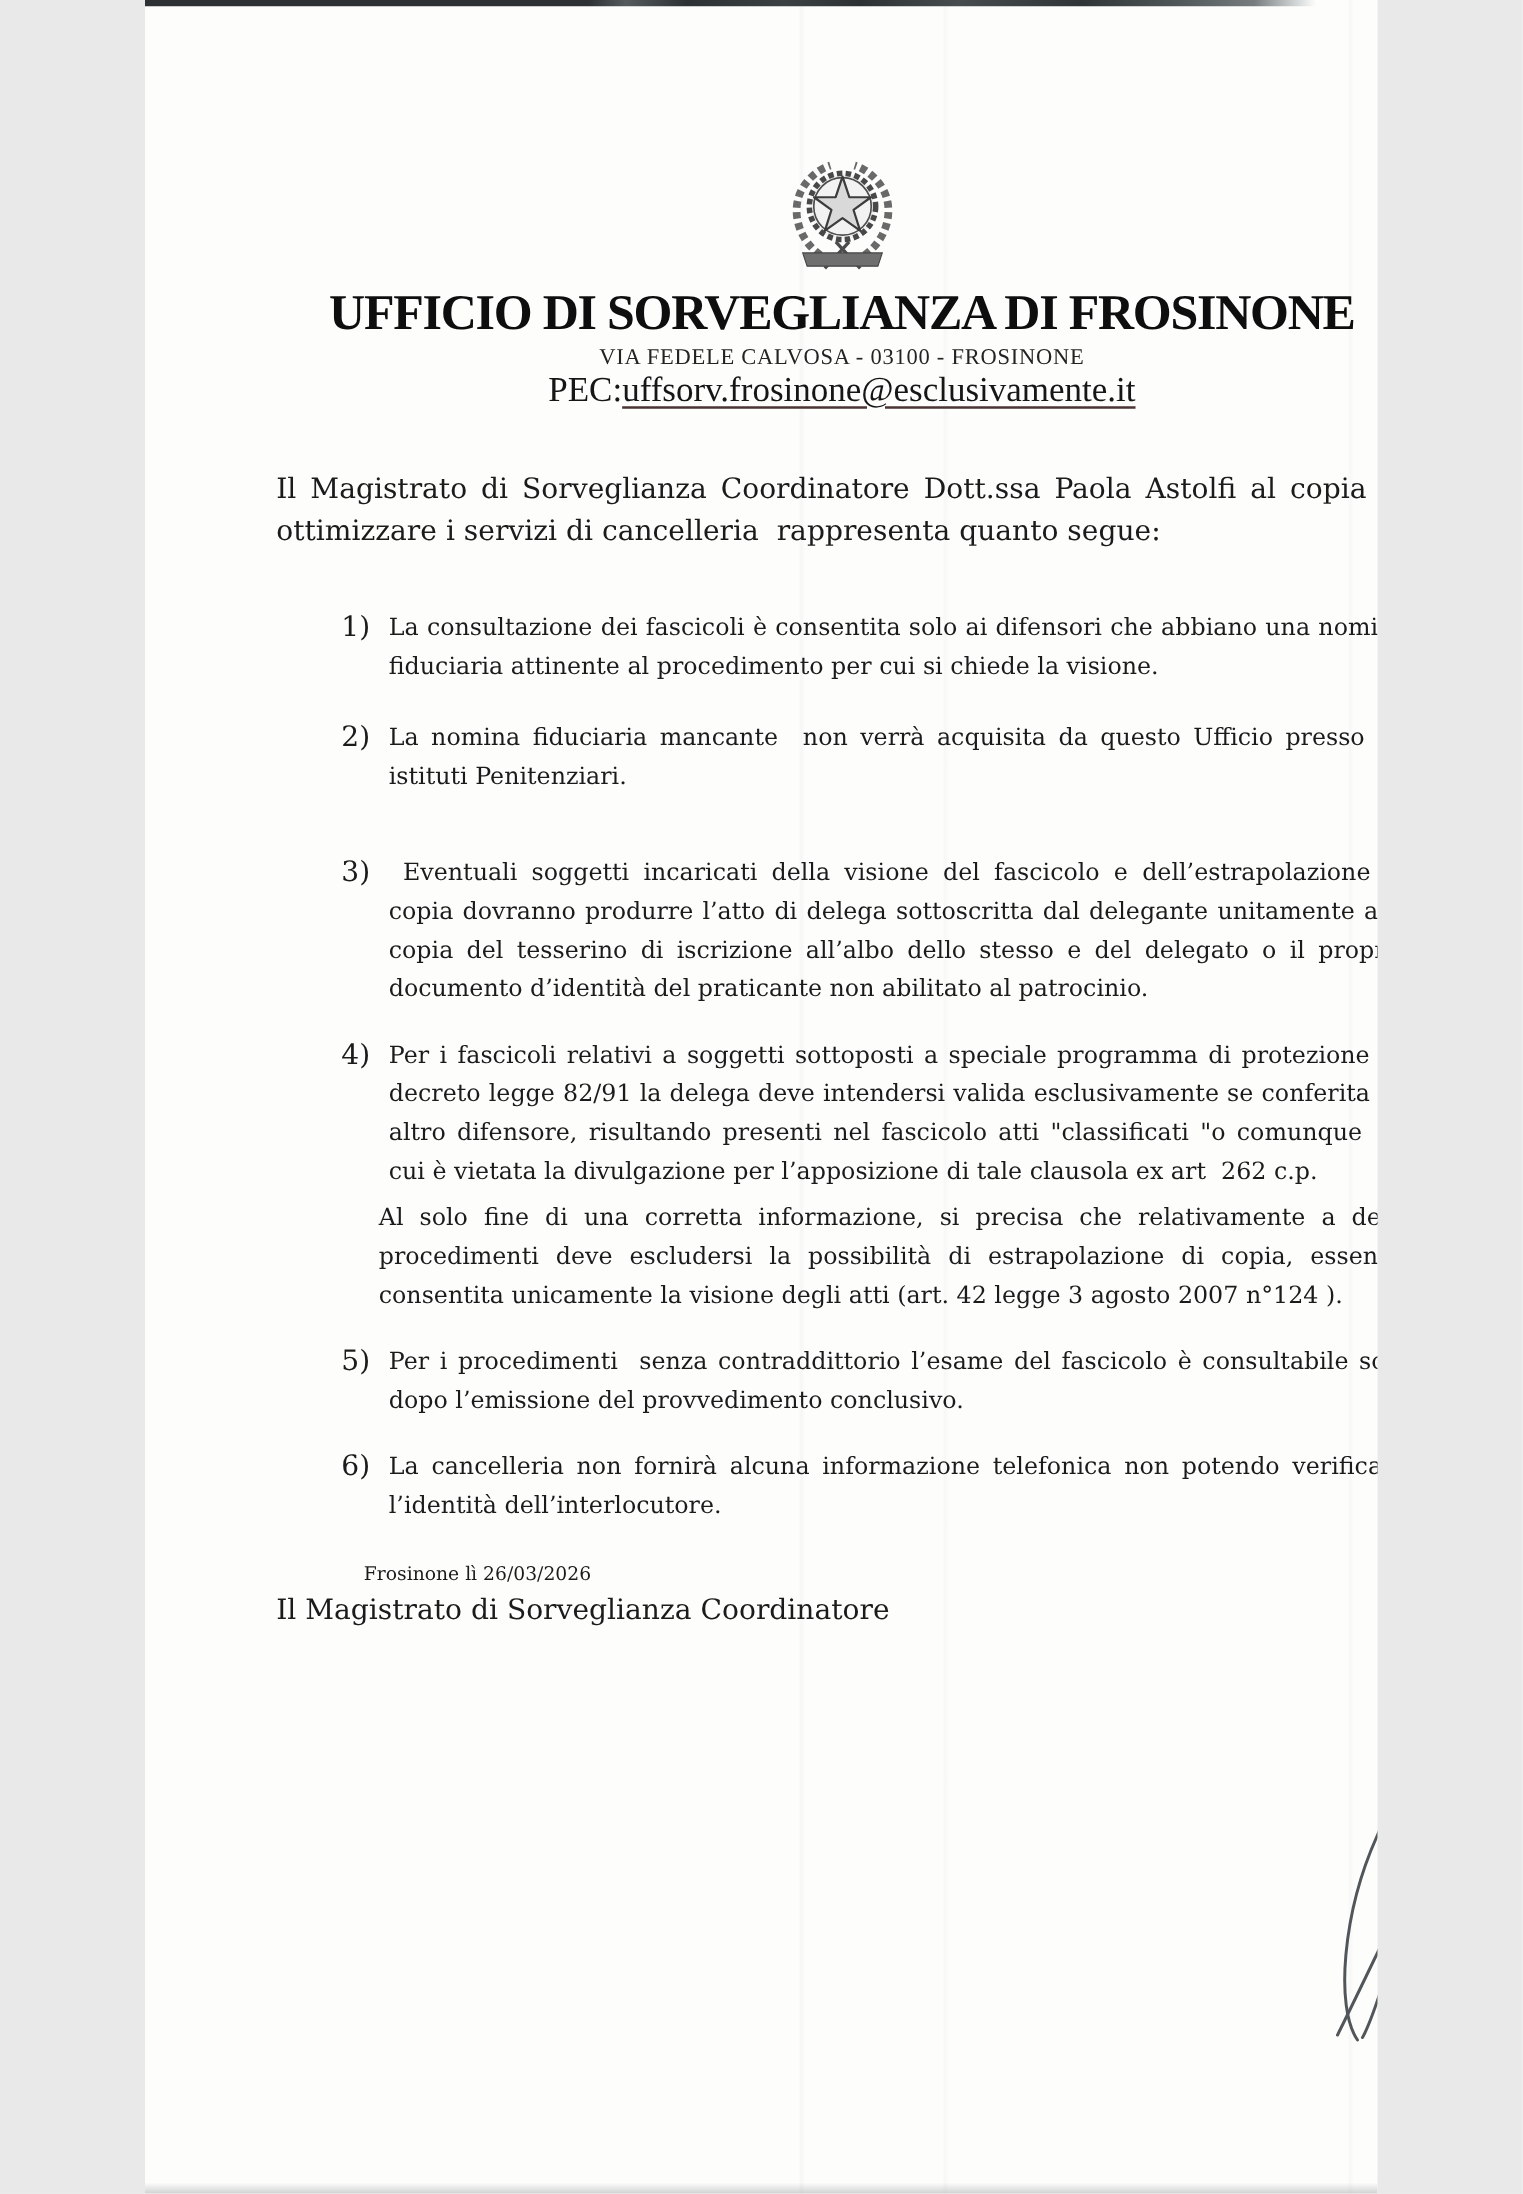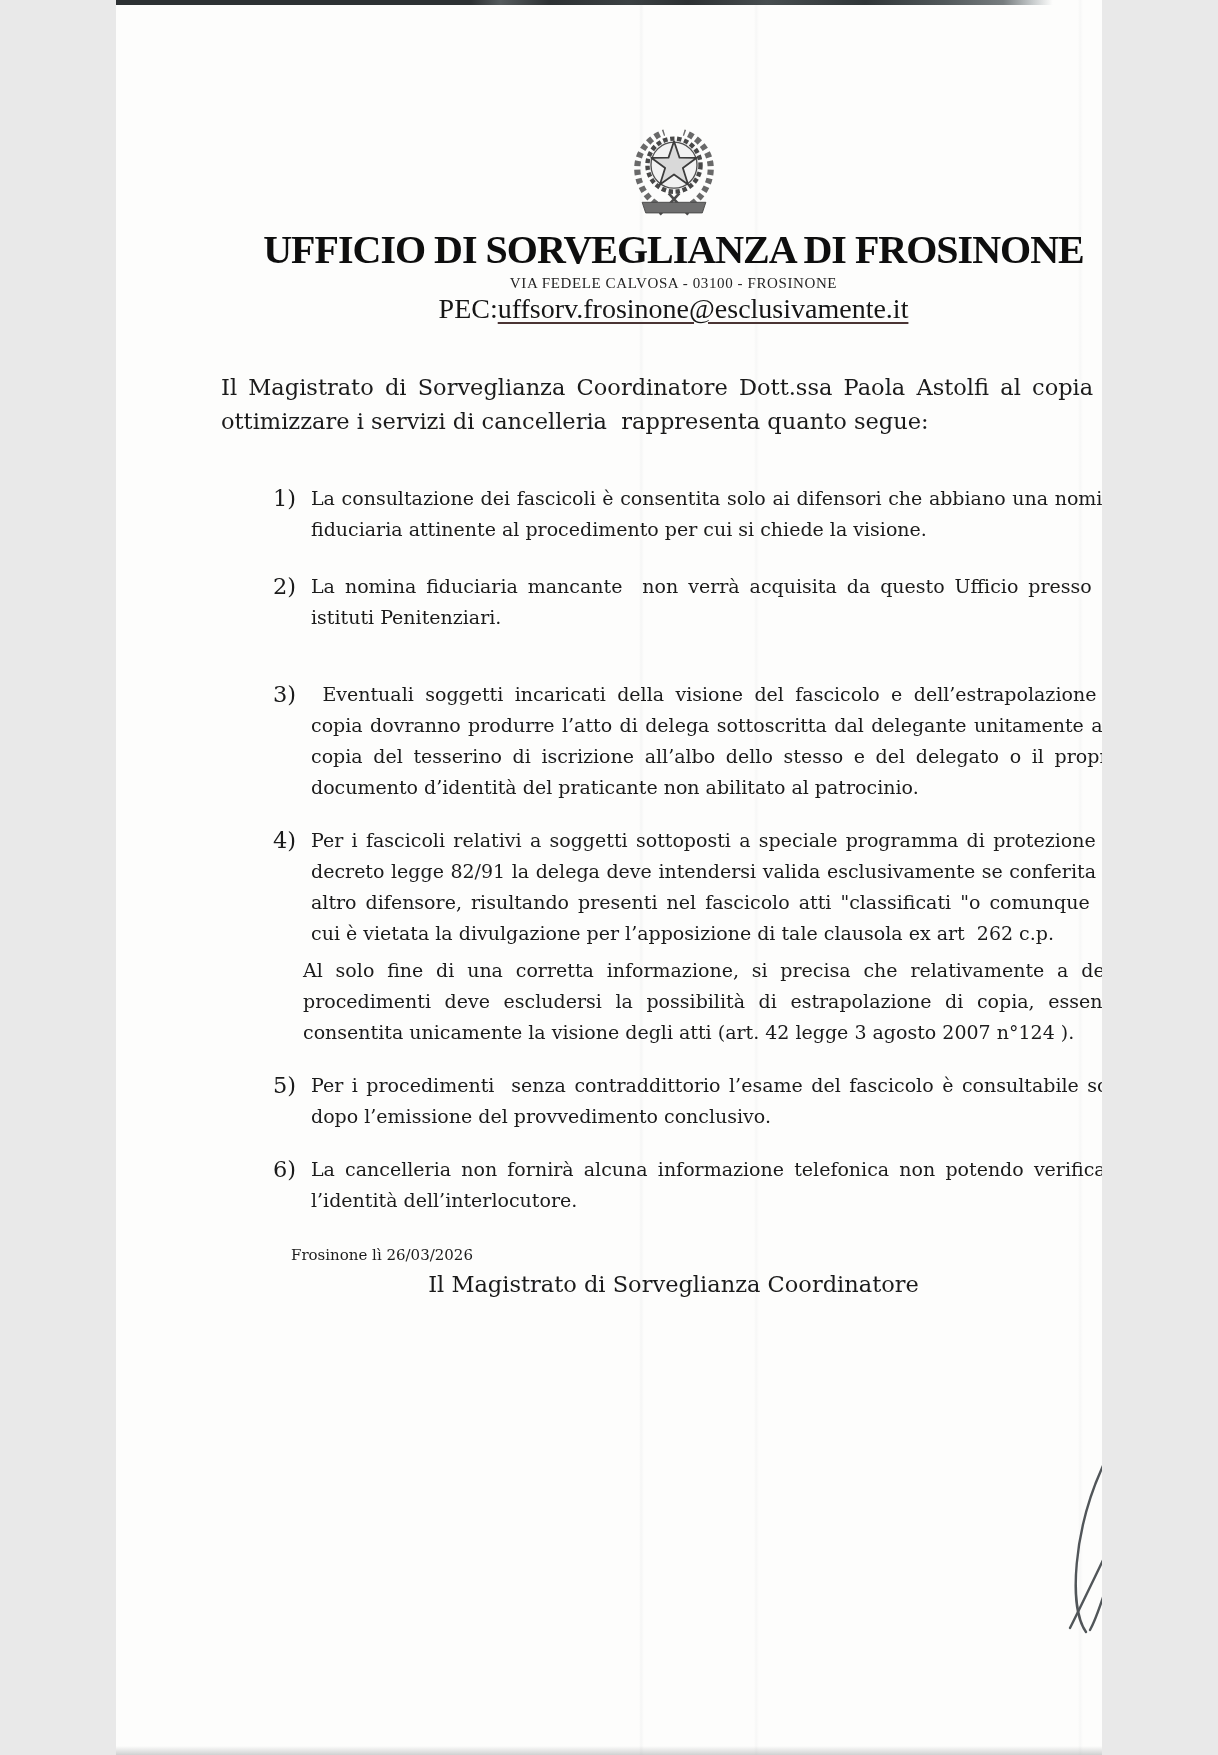--- a/index.html
+++ b/index.html
@@ -42,21 +42,21 @@
     font-weight:bold;
     font-size:40px;
     line-height:1.02;
     letter-spacing:-1px;
     color:#0e0e0e;
     white-space:nowrap;
   }
   .office-address {
     margin-top:4px;
     font-family:"Liberation Serif", serif;
-    font-size:15px;
+    font-size:18px;
     letter-spacing:0.6px;
     color:#232323;
   }
   .pec-line {
     margin-top:1px;
     font-family:"Liberation Serif", serif;
     font-size:28px;
     color:#161616;
   }
   .pec-link {
@@ -99,21 +99,21 @@
     white-space:pre-wrap;
   }
   .itext.cont { margin-top:6px; margin-left:-8px; }
 
   .date-line {
     margin:30px 0 0 70px;
     font-size:15px;
   }
   .sig-block {
     margin-top:5px;
-    text-align:center;
+    text-align:left;
     font-size:22.5px;
     line-height:30px;
   }
 
   .signature-scrawl {
     position:absolute;
     left:928px; top:1410px;
     width:205px; height:235px;
     z-index:3;
     pointer-events:none;

